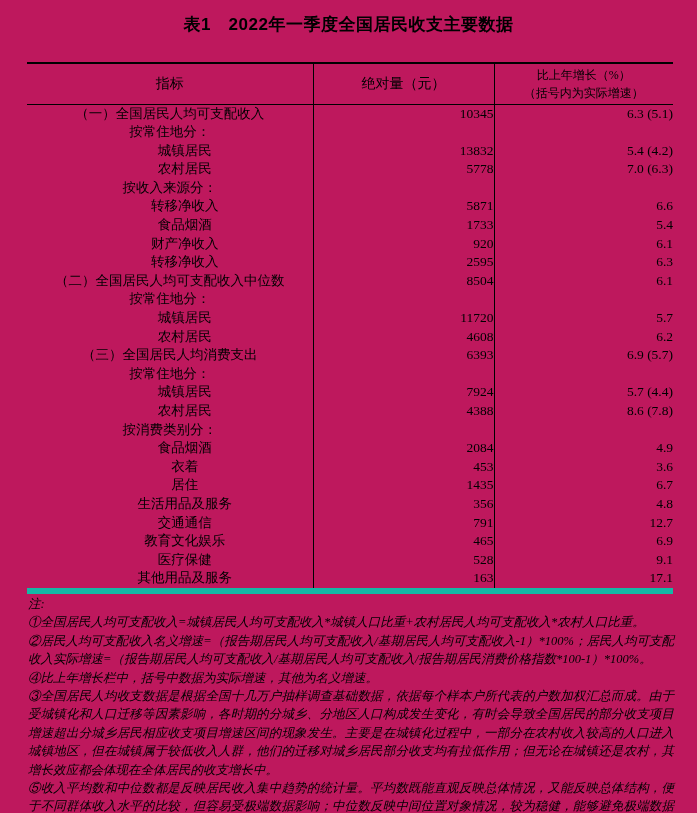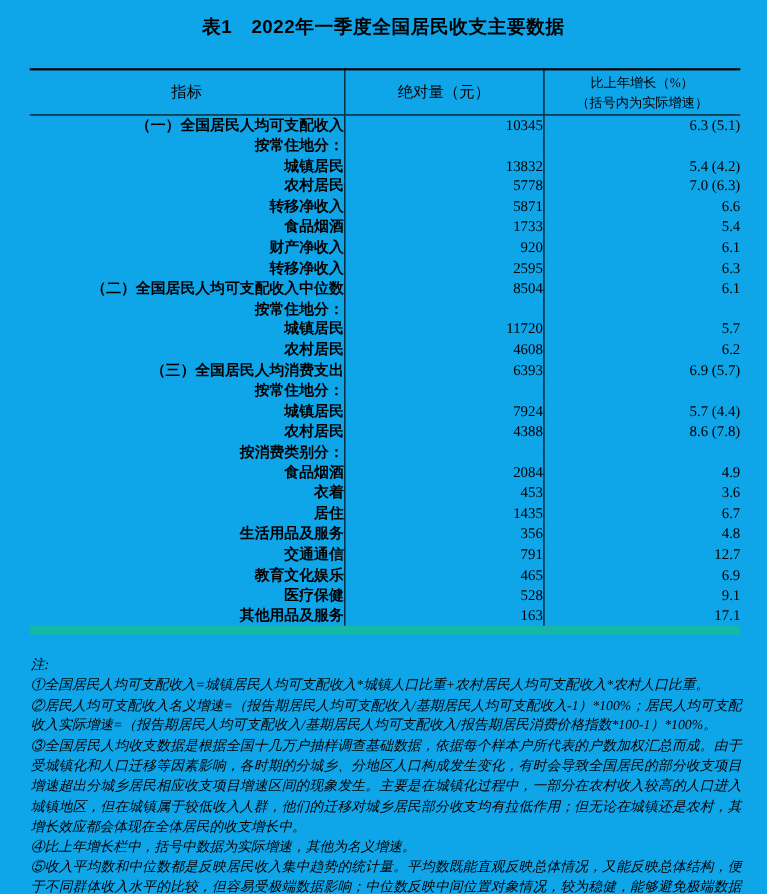--- a/index.html
+++ b/index.html
@@ -6,39 +6,39 @@
   html, body { background: #ffffff; }
   body {
     width: 697px; height: 813px;
     font-family: "Liberation Serif", serif;
     color: #000000;
     overflow: hidden;
   }
   .page {
     position: relative;
     width: 697px; height: 813px;
-    background: #0ea5e9;
+    background: #be185d;
   }
   .title {
     position: absolute;
     top: 13px; left: 0; width: 100%;
     text-align: center;
     font-family: "Liberation Sans", sans-serif;
     font-weight: bold;
     font-size: 17px;
     letter-spacing: 0.5px;
   }
   .stat-table {
     position: absolute;
     left: 27px; top: 62px;
     width: 646px;
     border-collapse: collapse;
     table-layout: fixed;
     border-top: 2.5px solid #000;
-    border-bottom: 8px solid #14b8a6;
+    border-bottom: 6px solid #14b8a6;
   }
   .stat-table th + th,
   .stat-table td + td { border-left: 1px solid #000; }
   .stat-table thead th {
     height: 41px;
     border-bottom: 1.3px solid #000;
     font-weight: normal;
     font-size: 14px;
     text-align: center;
     vertical-align: middle;
@@ -47,21 +47,21 @@
   .growth-header-line { font-size: 12px; line-height: 18px; }
   .stat-table tbody td {
     height: 18.6px;
     font-size: 13.5px;
     line-height: 18.6px;
     padding: 0;
     white-space: nowrap;
     overflow: hidden;
     vertical-align: middle;
   }
-  .c-label { text-align: right; padding-left: 2px; font-weight: bold; }
+  .c-label { text-align: center; padding-left: 2px; }
   .c-label.indent { padding-left: 30px; margin-top: 10px; }
   .c-abs { text-align: right; padding-right: 5px; }
   .c-growth { text-align: right; padding-right: 11px; }
   .notes {
     position: absolute;
     left: 28px; top: 595px;
     width: 646px;
     font-family: "Liberation Serif", serif;
     font-style: italic;
     font-size: 12.5px;
@@ -108,20 +108,25 @@
           <td class="c-label indent">城镇居民</td>
           <td class="c-abs">13832</td>
           <td class="c-growth">5.4 (4.2)</td>
         </tr>
         <tr>
           <td class="c-label indent">农村居民</td>
           <td class="c-abs">5778</td>
           <td class="c-growth">7.0 (6.3)</td>
         </tr>
         <tr>
+          <td class="c-label">按收入来源分：</td>
+          <td class="c-abs"></td>
+          <td class="c-growth"></td>
+        </tr>
+        <tr>
           <td class="c-label indent">转移净收入</td>
           <td class="c-abs">5871</td>
           <td class="c-growth">6.6</td>
         </tr>
         <tr>
           <td class="c-label indent">食品烟酒</td>
           <td class="c-abs">1733</td>
           <td class="c-growth">5.4</td>
         </tr>
         <tr>
@@ -220,19 +225,19 @@
           <td class="c-growth">17.1</td>
         </tr>
       </tbody>
   </table>
 
   <div class="notes">
     <div class="note-heading">注:</div>
     <div>
         <p class="note-item">①全国居民人均可支配收入=城镇居民人均可支配收入*城镇人口比重+农村居民人均可支配收入*农村人口比重。</p>
         <p class="note-item">②居民人均可支配收入名义增速=（报告期居民人均可支配收入/基期居民人均可支配收入-1）*100%；居民人均可支配收入实际增速=（报告期居民人均可支配收入/基期居民人均可支配收入/报告期居民消费价格指数*100-1）*100%。</p>
+        <p class="note-item">④比上年增长栏中，括号中数据为实际增速，其他为名义增速。</p>
         <p class="note-item">③全国居民人均收支数据是根据全国十几万户抽样调查基础数据，依据每个样本户所代表的户数加权汇总而成。由于受城镇化和人口迁移等因素影响，各时期的分城乡、分地区人口构成发生变化，有时会导致全国居民的部分收支项目增速超出分城乡居民相应收支项目增速区间的现象发生。主要是在城镇化过程中，一部分在农村收入较高的人口进入城镇地区，但在城镇属于较低收入人群，他们的迁移对城乡居民部分收支均有拉低作用；但无论在城镇还是农村，其增长效应都会体现在全体居民的收支增长中。</p>
-        <p class="note-item">④比上年增长栏中，括号中数据为实际增速，其他为名义增速。</p>
         <p class="note-item">⑤收入平均数和中位数都是反映居民收入集中趋势的统计量。平均数既能直观反映总体情况，又能反映总体结构，便于不同群体收入水平的比较，但容易受极端数据影响；中位数反映中间位置对象情况，较为稳健，能够避免极端数据影响，但不能反映结构情况。</p>
       </div>
   </div>
 
 </div>
 
 </body></html>

